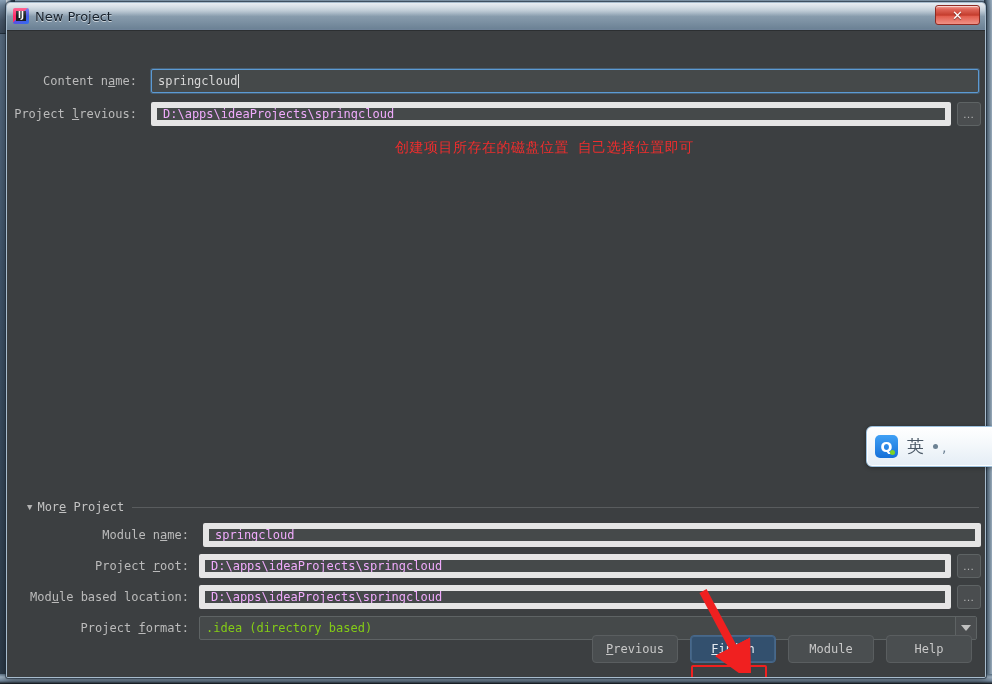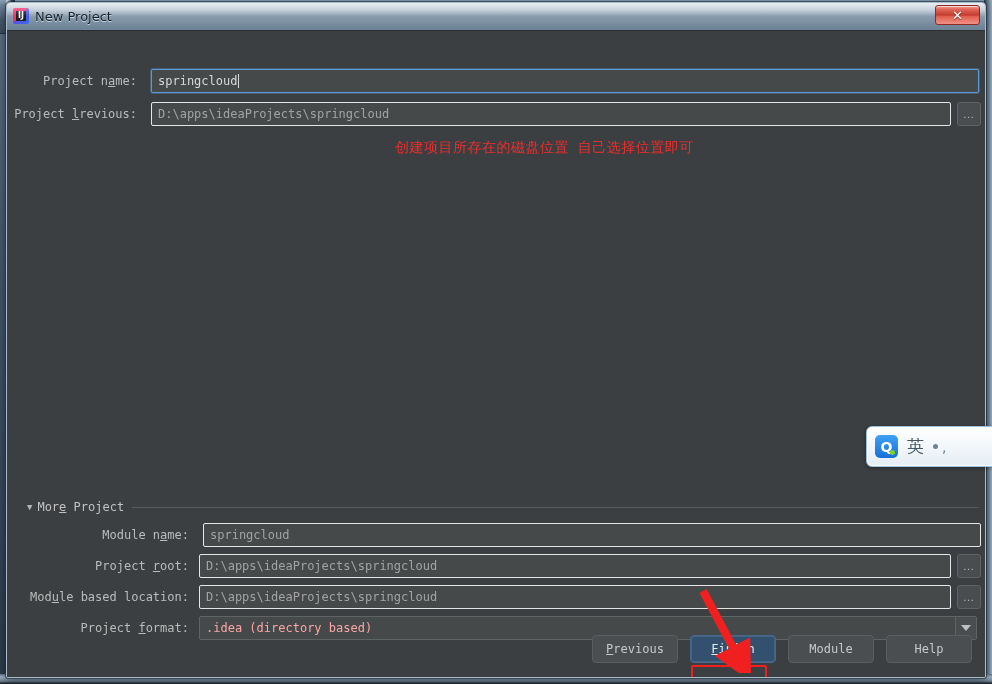--- a/index.html
+++ b/index.html
@@ -160,23 +160,23 @@
     font-size: 12px;
     color: #bbbbbb;
     text-align: right;
     white-space: pre;
   }
   .field-label u { text-decoration: underline; }
 
   .text-input {
     height: 24px;
     background: #45494a;
-    border: 1px solid #e5e5e5;
+    border: 6px solid #e5e5e5;
     border-radius: 2px;
-    color: #a3a3a3;
+    color: #f0abfc;
     font-family: "DejaVu Sans Mono", "Liberation Mono", monospace;
     font-size: 12px;
     padding: 0 6px;
     display: flex;
     align-items: center;
     white-space: pre;
     overflow: hidden;
   }
   .text-input.focused {
     border: 1px solid #5b9ad4;
@@ -243,21 +243,21 @@
     flex: 1 1 auto;
     height: 1px;
     background: #595c5e;
   }
 
   .select-input {
     height: 24px;
     background: #45494a;
     border: 1px solid #5e6364;
     border-radius: 2px;
-    color: #fca5a5;
+    color: #84cc16;
     font-family: "DejaVu Sans Mono", "Liberation Mono", monospace;
     font-size: 12px;
     display: flex;
     align-items: center;
     overflow: hidden;
   }
   .select-input .sel-text {
     flex: 1 1 auto;
     padding: 0 6px;
     white-space: pre;
@@ -417,21 +417,21 @@
     </div>
     <div id="title-text">New Project</div>
     <div id="close-button">
       <span class="x">✕</span>
     </div>
   </div>
 
   <div id="dialog-body">
 
     <div class="row" style="left:0px; top:38px; width:974px;">
-      <div class="field-label" style="width:130px"><span>Project n</span><u>a</u><span>me:</span></div>
+      <div class="field-label" style="width:130px"><span>Content n</span><u>a</u><span>me:</span></div>
       <div class="text-input focused" style="width:828px; margin-left:14px;">
         <span>springcloud</span><span class="caret"></span>
       </div>
     </div>
 
     <div class="row" style="left:0px; top:71px; width:974px;">
       <div class="field-label" style="width:130px"><span>Project </span><u>l</u><span>revious:</span></div>
       <div class="text-input" style="width:800px; margin-left:14px;">
         <span>D:\apps\ideaProjects\springcloud</span>
       </div>

